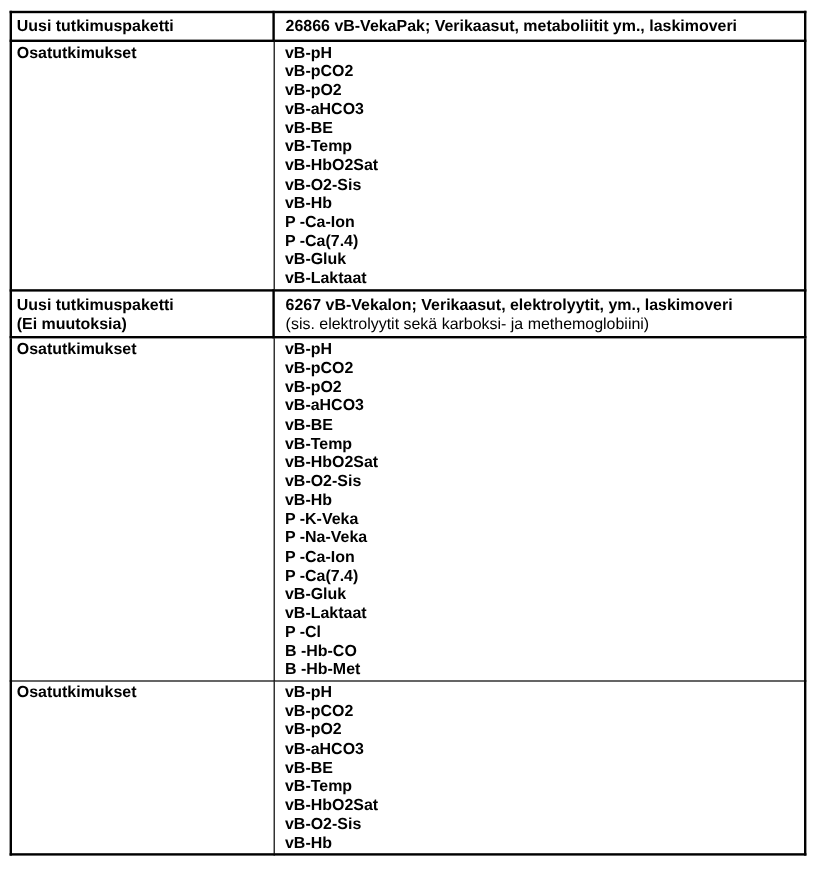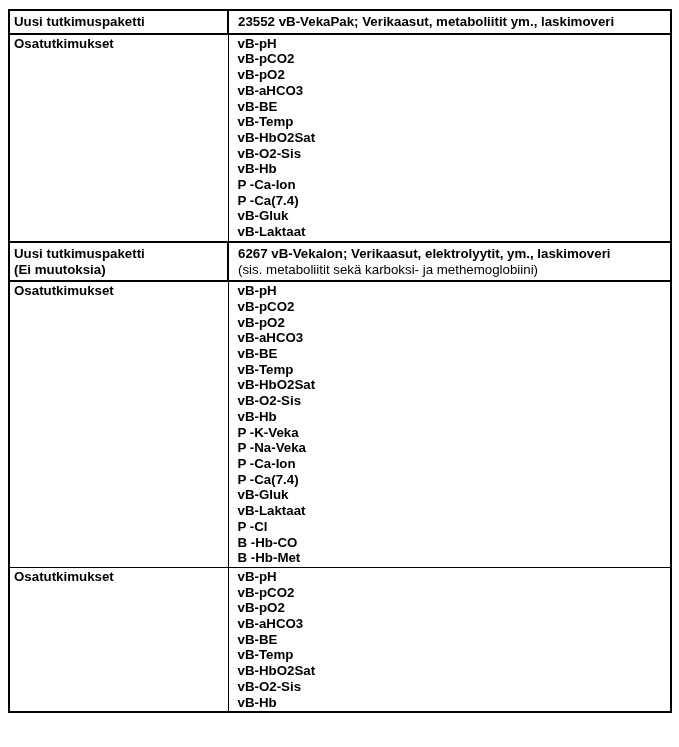--- a/index.html
+++ b/index.html
@@ -54,21 +54,21 @@
 <body>
 
 <div class="page">
   <table class="pkg-table">
     <tbody id="table-body">
         <tr class="pkg-header">
           <td class="col-left">
             <div>Uusi tutkimuspaketti</div>
           </td>
           <td>
-            <div>23552 vB-VekaPak; Verikaasut, metaboliitit ym., laskimoveri</div>
+            <div>26866 vB-VekaPak; Verikaasut, metaboliitit ym., laskimoveri</div>
           </td>
         </tr>
         <tr class="pkg-tests">
           <td class="col-left">
             <div>Osatutkimukset</div>
           </td>
           <td>
             <div class="test-line">vB-pH</div>
             <div class="test-line">vB-pCO2</div>
             <div class="test-line">vB-pO2</div>
@@ -84,21 +84,21 @@
             <div class="test-line">vB-Laktaat</div>
           </td>
         </tr>
         <tr class="pkg-header">
           <td class="col-left">
             <div>Uusi tutkimuspaketti</div>
             <div>(Ei muutoksia)</div>
           </td>
           <td>
             <div>6267 vB-Vekalon; Verikaasut, elektrolyytit, ym., laskimoveri</div>
-            <div class="subtitle">(sis. metaboliitit sekä karboksi- ja methemoglobiini)</div>
+            <div class="subtitle">(sis. elektrolyytit sekä karboksi- ja methemoglobiini)</div>
           </td>
         </tr>
         <tr class="pkg-tests">
           <td class="col-left">
             <div>Osatutkimukset</div>
           </td>
           <td>
             <div class="test-line">vB-pH</div>
             <div class="test-line">vB-pCO2</div>
             <div class="test-line">vB-pO2</div>

